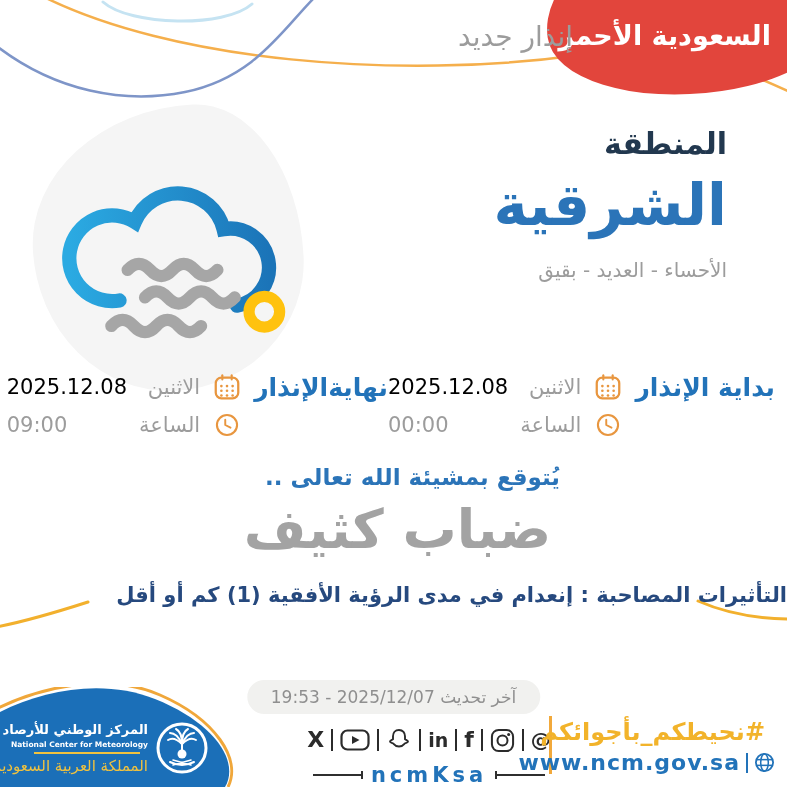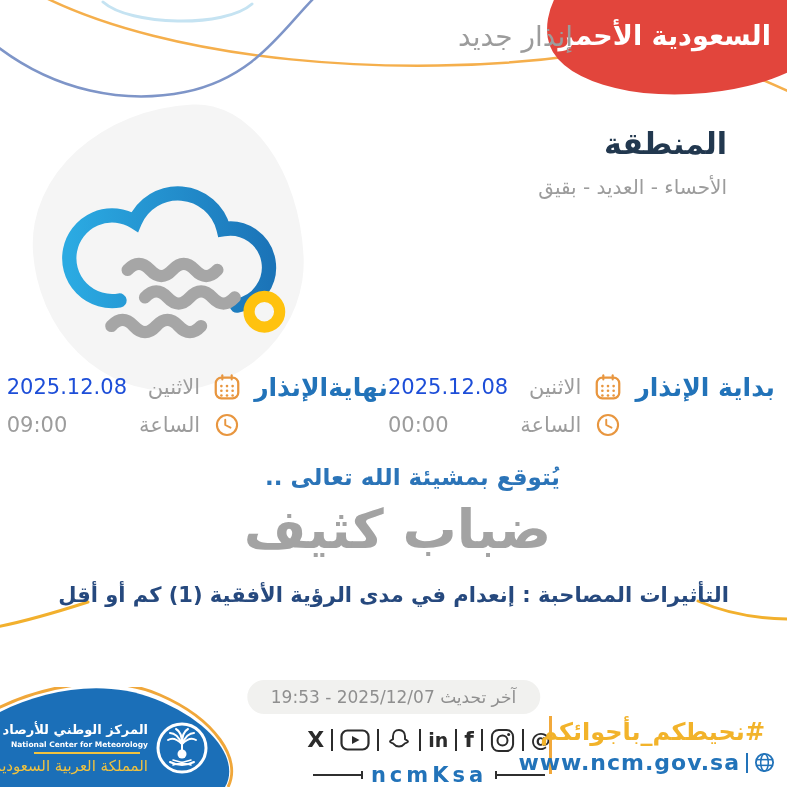--- a/index.html
+++ b/index.html
@@ -46,31 +46,31 @@
     top:372px;left:0;right:0;z-index:3;direction:rtl;display:flex;
     justify-content:space-between;padding:0 12px 0 28px;
   }
   .timing-block{
     display:grid;grid-template-columns:auto auto auto auto;
     column-gap:12px;row-gap:9px;align-items:center;
   }
   .t-title{grid-row:1;grid-column:1;font-size:25px;font-weight:bold;color:#2273B9;white-space:nowrap;}
   .t-cal{grid-row:1;grid-column:2;}
   .t-day{grid-row:1;grid-column:3;font-size:21px;color:#9C9C9C;}
-  .t-date{grid-row:1;grid-column:4;font-size:21px;color:#1d4ed8;direction:ltr;}
+  .t-date{grid-row:1;grid-column:4;font-size:21px;color:#000000;direction:ltr;}
   .t-clk{grid-row:2;grid-column:2;justify-self:center;}
   .t-hlabel{grid-row:2;grid-column:3;font-size:21px;color:#9C9C9C;}
   .t-time{grid-row:2;grid-column:4;font-size:21px;color:#9C9C9C;direction:ltr;}
 
   
   .intro{top:464px;left:1px;width:100%;z-index:3;text-align:center;direction:rtl;
     color:#2B74B8;font-size:23px;font-weight:bold;padding-left:18px;}
   .phenomenon{top:498px;left:4px;width:100%;z-index:3;text-align:center;direction:rtl;
     color:#A3A3A3;font-size:54px;font-weight:bold;}
-  .effects{top:583px;left:0;width:100%;z-index:3;text-align:center;direction:rtl;
+  .effects{top:583px;left:0;width:100%;z-index:3;direction:rtl;
     color:#26497E;font-size:21px;font-weight:bold;}
 
   
   .pill{
     top:680px;left:50%;transform:translateX(-50%);z-index:3;background:#F1F1EF;
     color:#8F8F8F;font-size:17px;padding:7px 24px;border-radius:20px;direction:rtl;white-space:nowrap;
   }
   .footer-blob-svg{left:0;bottom:0;z-index:2;}
   .org{left:26px;top:720px;z-index:4;display:flex;align-items:center;gap:6px;}
   .org-text{width:122px;text-align:center;direction:rtl;}
@@ -126,20 +126,21 @@
     </defs>
     <path d="M 70 175 A 42 42 0 1 1 85 98 A 46 46 0 0 1 172 105 A 38 38 0 0 1 185 180" fill="none" stroke="url(#cg)" stroke-width="14" stroke-linecap="round"></path>
     <path d="M 78 145 q 11 -12 22 0 t 22 0 t 22 0 t 22 0" fill="none" stroke="#A6A6A6" stroke-width="12" stroke-linecap="round"></path>
     <path d="M 95 172 q 11 -12 22 0 t 22 0 t 22 0 t 22 0" fill="none" stroke="#A6A6A6" stroke-width="12" stroke-linecap="round"></path>
     <path d="M 62 200 q 11 -12 22 0 t 22 0 t 22 0 t 22 0" fill="none" stroke="#A6A6A6" stroke-width="12" stroke-linecap="round"></path>
     <circle cx="212" cy="186" r="15" fill="none" stroke="#FFC20E" stroke-width="11"></circle>
   </svg>
 
   <div class="abs region">
     <div class="region-label">المنطقة</div>
+    <div class="region-name">الشرقية</div>
     <div class="region-areas">الأحساء - العديد - بقيق</div>
   </div>
 
   <div class="abs timing">
 
     <div class="timing-block">
       <div class="t-title">بداية الإنذار</div>
       <svg class="t-cal" width="30" height="30" viewBox="0 0 32 32">
         <rect x="4" y="6" width="24" height="22" rx="6" fill="none" stroke="#E8963F" stroke-width="2.4"></rect>
         <line x1="11" y1="3.5" x2="11" y2="8" stroke="#E8963F" stroke-width="2.2" stroke-linecap="round"></line>

